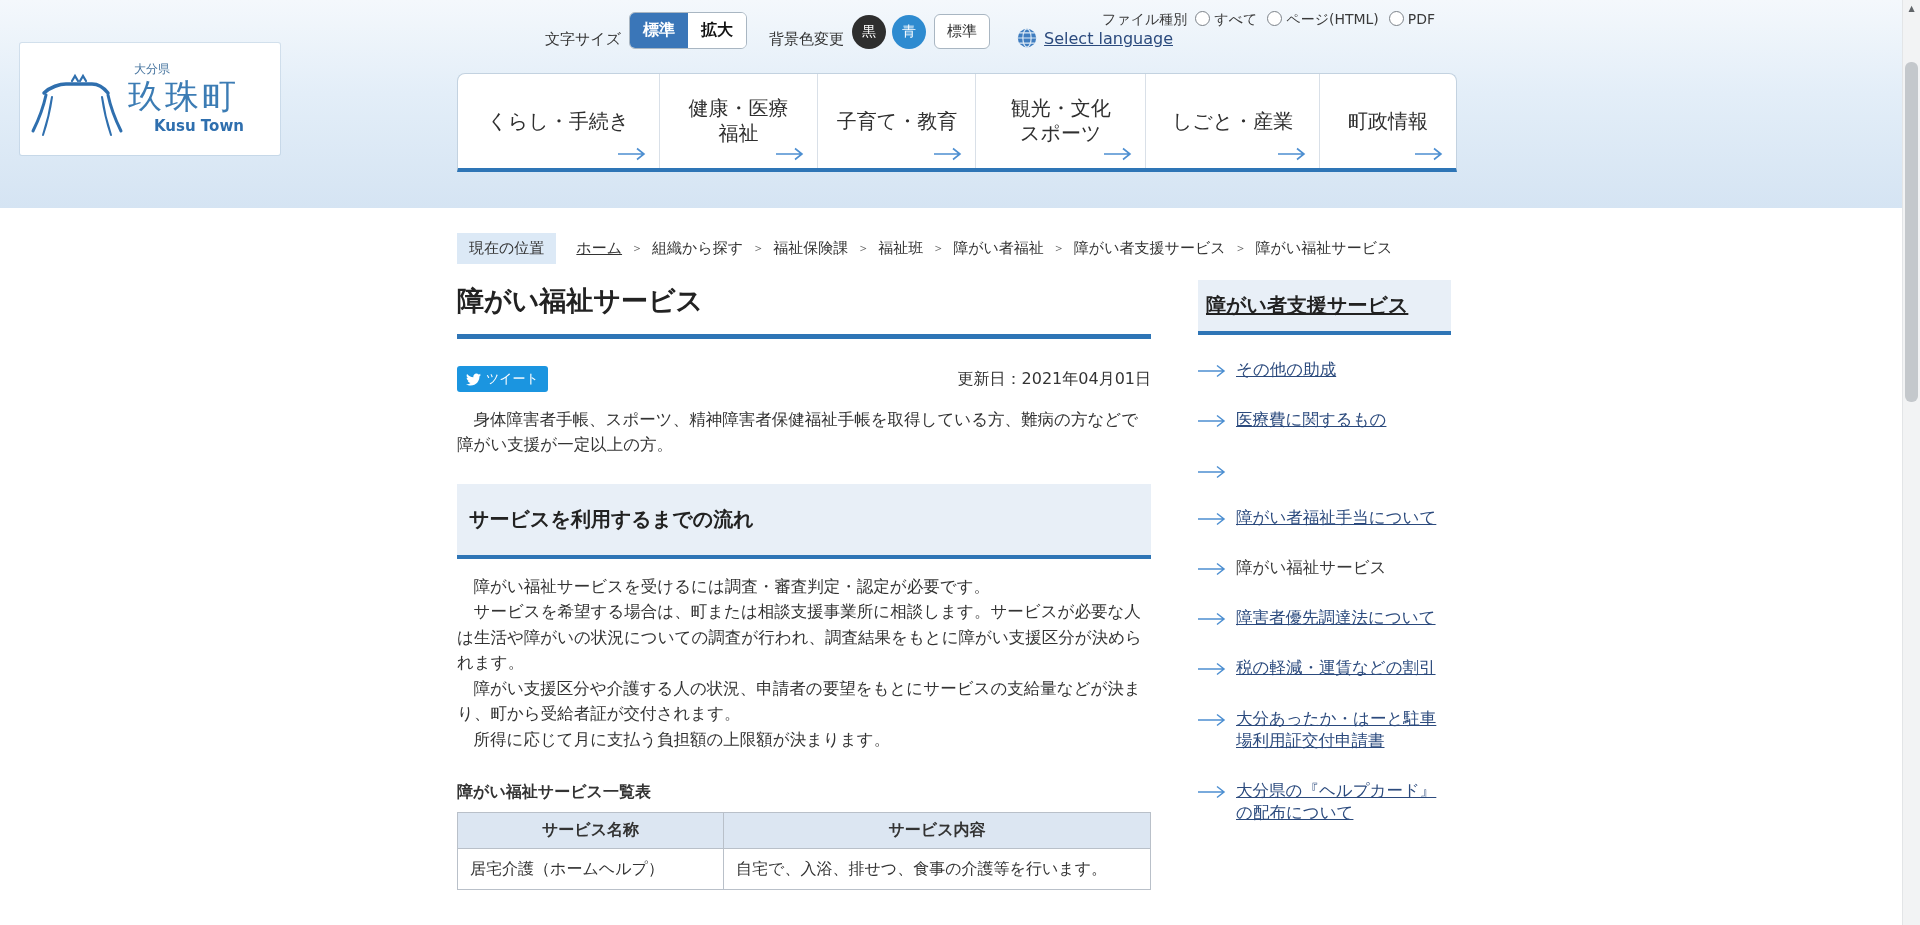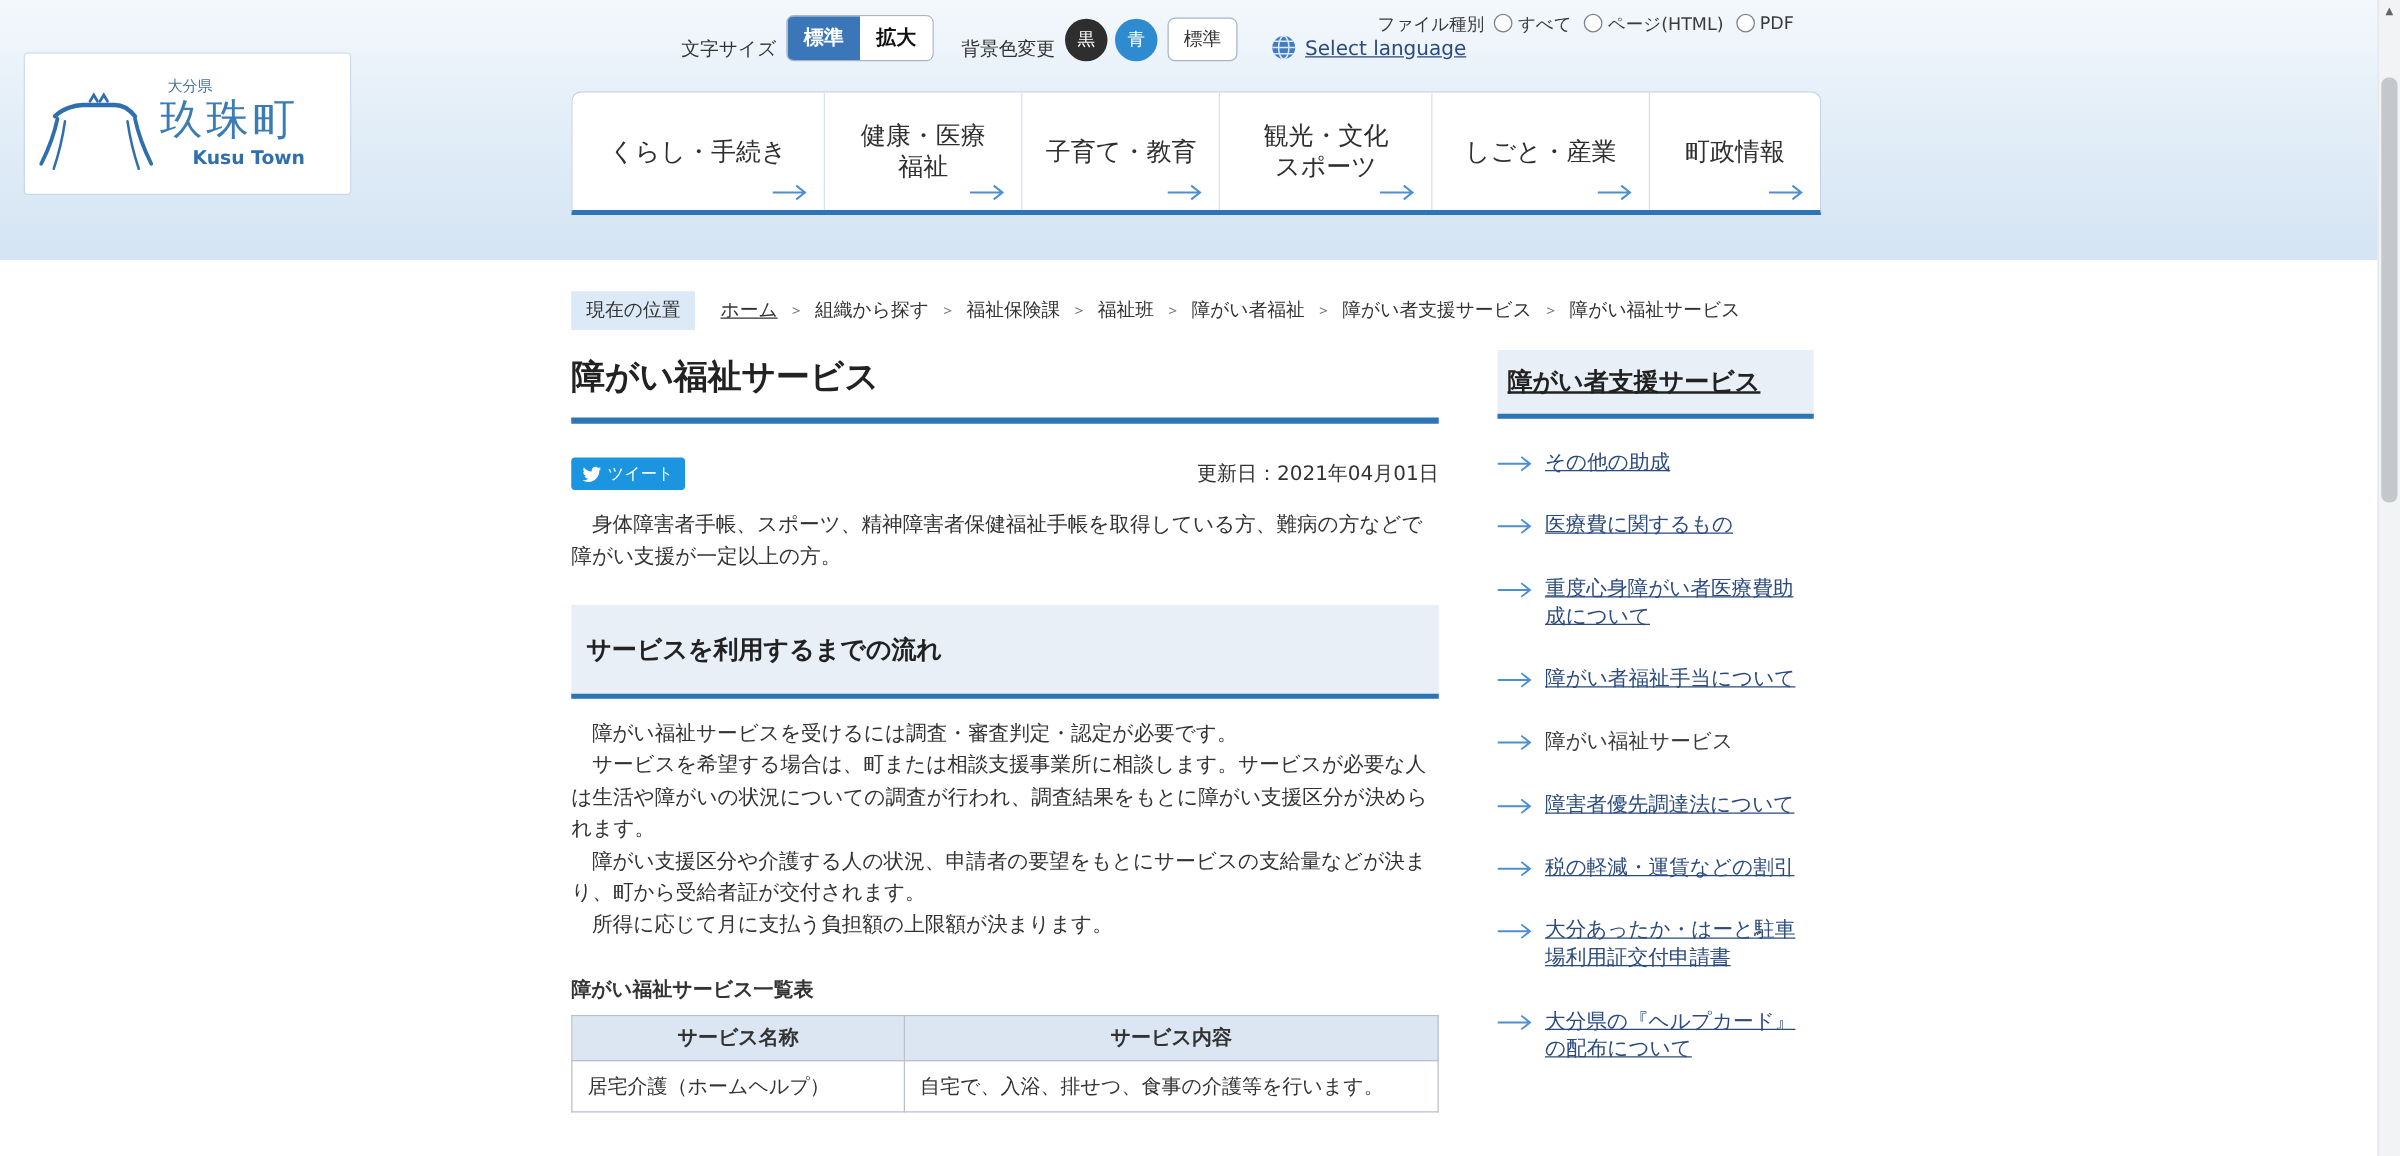--- a/index.html
+++ b/index.html
@@ -281,21 +281,20 @@
     <div class="side-item">
       <svg class="side-arrow" viewBox="0 0 28 14" fill="none" stroke="#4d8fd1" stroke-width="1.5">
           <path d="M0 7 H26 M19 1.5 L26 7 L19 12.5"></path>
         </svg>
       <span class="side-link">医療費に関するもの</span>
     </div>
     <div class="side-item">
       <svg class="side-arrow" viewBox="0 0 28 14" fill="none" stroke="#4d8fd1" stroke-width="1.5">
           <path d="M0 7 H26 M19 1.5 L26 7 L19 12.5"></path>
         </svg>
-      <span class="side-link">重度心身障がい者医療費助成について</span>
     </div>
     <div class="side-item">
       <svg class="side-arrow" viewBox="0 0 28 14" fill="none" stroke="#4d8fd1" stroke-width="1.5">
           <path d="M0 7 H26 M19 1.5 L26 7 L19 12.5"></path>
         </svg>
       <span class="side-link">障がい者福祉手当について</span>
     </div>
     <div class="side-item current">
       <svg class="side-arrow" viewBox="0 0 28 14" fill="none" stroke="#4d8fd1" stroke-width="1.5">
           <path d="M0 7 H26 M19 1.5 L26 7 L19 12.5"></path>

